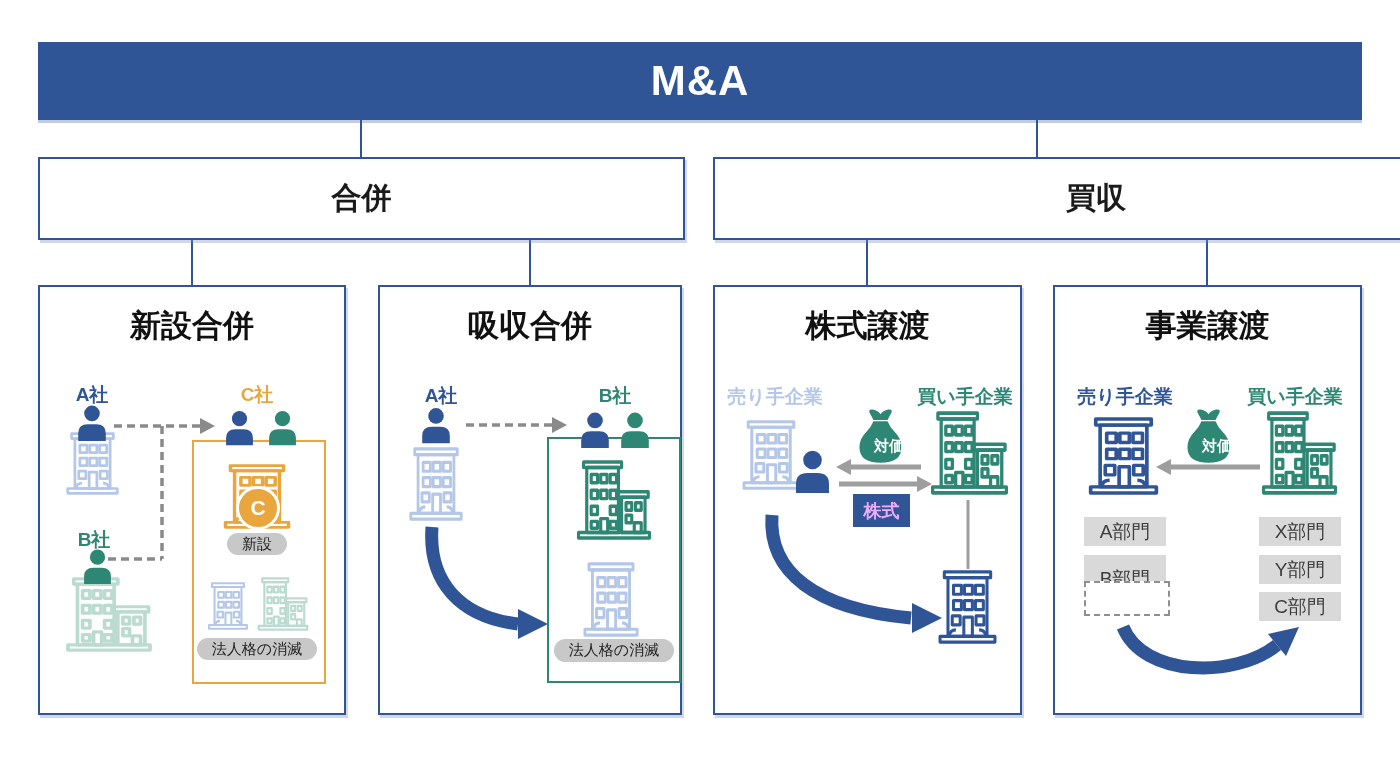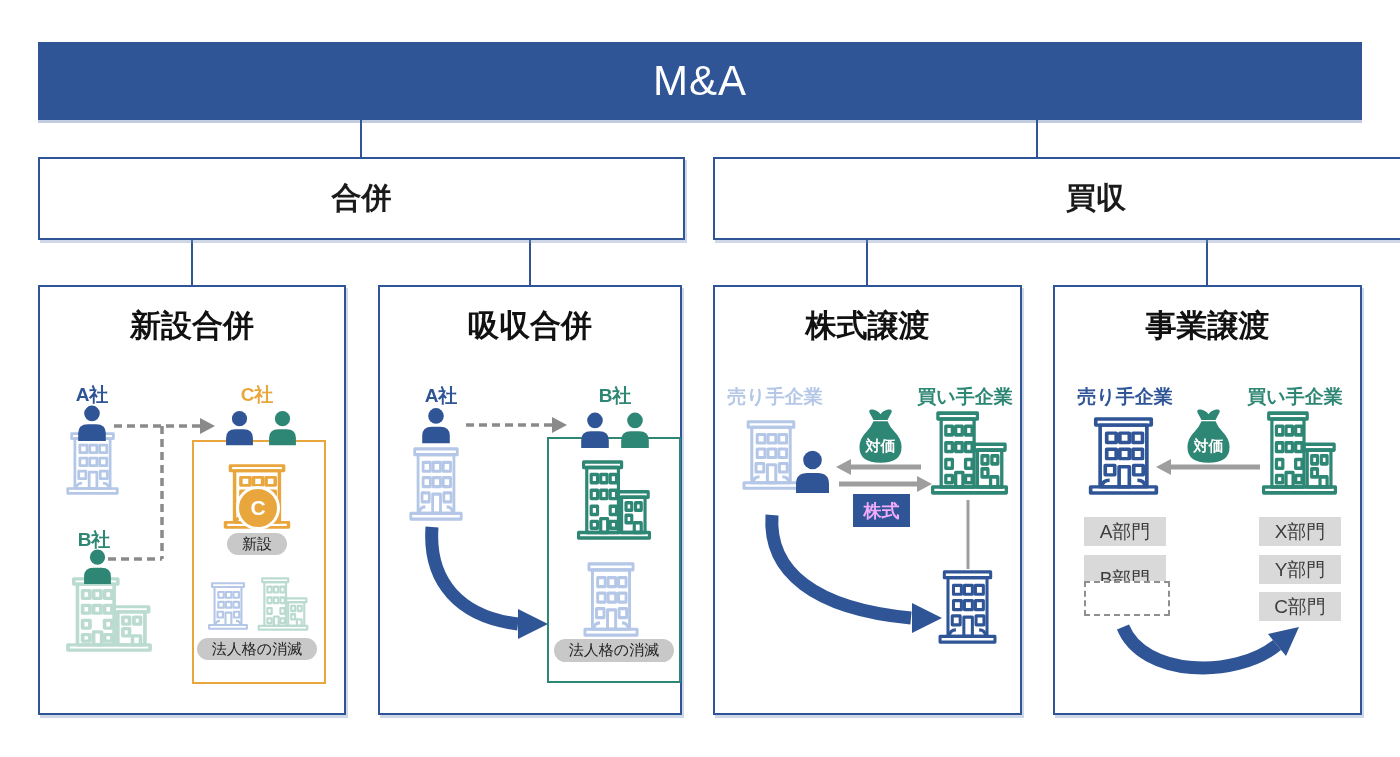--- a/index.html
+++ b/index.html
@@ -3,21 +3,21 @@
 <meta charset="utf-8">
 <style>
   html,body{margin:0;padding:0;background:#ffffff;}
   .canvas{
     position:relative;width:1400px;height:757px;background:#ffffff;overflow:hidden;
     font-family:"Liberation Sans","DejaVu Sans",sans-serif;
   }
   .abs{position:absolute;box-sizing:border-box;}
   .banner{
     background:#2F5597;color:#ffffff;display:flex;align-items:center;justify-content:center;
-    font-weight:normal;font-size:42px;letter-spacing:1px;box-shadow:0 3px 0 rgba(120,143,185,.45);
+    font-weight:bold;font-size:42px;letter-spacing:1px;box-shadow:0 3px 0 rgba(120,143,185,.45);
   }
   .l2box{
     background:#ffffff;border:2px solid #2F5597;display:flex;align-items:center;justify-content:center;
     font-size:30px;font-weight:bold;color:#1a1a1a;box-shadow:2px 3px 0 rgba(120,143,185,.35);
   }
   .panel{
     background:transparent;border:2px solid #2F5597;box-shadow:2px 3px 0 rgba(120,143,185,.35);
   }
   .vline{width:2px;background:#2F5597;}
   .panel-title{
@@ -46,21 +46,21 @@
   .icon svg{display:block;width:100%;height:100%;}
   svg.layer{position:absolute;left:0;top:0;pointer-events:none;}
   .circle-badge{
     position:absolute;border-radius:50%;background:#E9A63C;color:#fff;font-weight:bold;
     display:flex;align-items:center;justify-content:center;font-size:21px;border:3px solid #fff;
   }
   .shares-tag{
     position:absolute;background:#2F5597;color:#f0abfc;font-weight:bold;font-size:18px;
     display:flex;align-items:center;justify-content:center;
   }
-  .bag-label{position:absolute;color:#fff;font-weight:bold;font-size:15px;text-align:center;line-height:1;}
+  .bag-label{position:absolute;color:#fff;font-weight:bold;font-size:15px;text-align:right;line-height:1;}
 </style>
 </head>
 <body>
 
 <svg width="0" height="0" style="position:absolute" aria-hidden="true">
   <defs>
     <symbol id="sym-person" viewBox="0 0 60 60" fill="currentColor" stroke="none">
       <circle cx="30" cy="14" r="13"></circle>
       <path d="M7 60 V47 Q7 32 23 32 H37 Q53 32 53 47 V60 Z"></path>
     </symbol>

